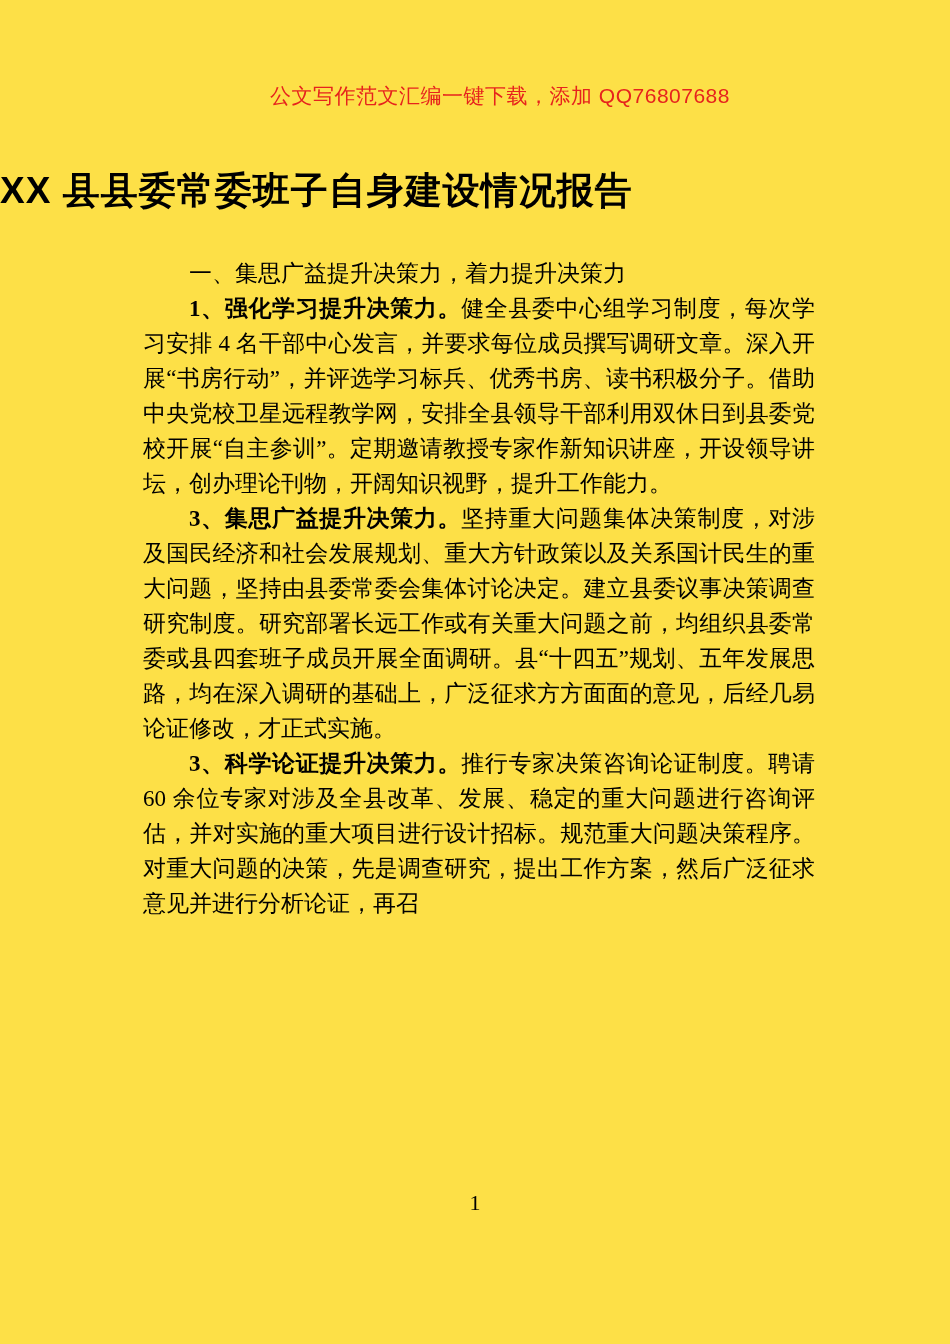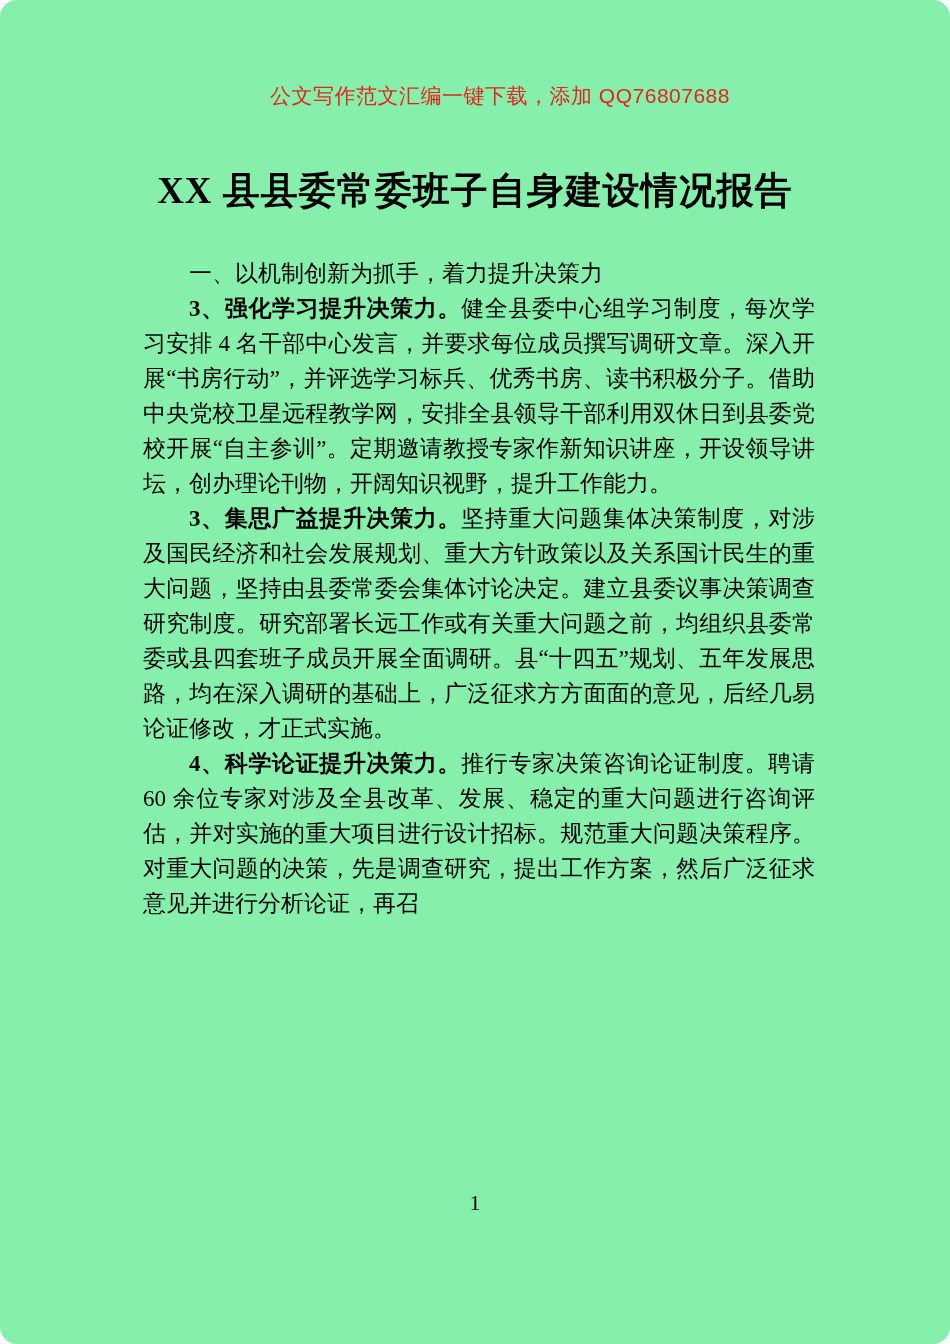--- a/index.html
+++ b/index.html
@@ -11,43 +11,42 @@
     width: 950px;
     height: 1344px;
     position: relative;
     font-family: "Liberation Serif", serif;
     color: #000000;
     overflow: hidden;
   }
   .page {
     position: absolute;
     inset: 0;
-    background: #86efac;
-    border-radius: 17px;
+    background: #fde047;
   }
   .notice {
     position: absolute;
     top: 84px;
     left: 50px;
     width: 900px;
     text-align: center;
     font-family: "Liberation Sans", sans-serif;
     font-size: 21px;
     line-height: 24px;
     color: #e6231d;
     letter-spacing: 0.5px;
     white-space: nowrap;
   }
   .title {
     position: absolute;
     top: 168px;
     left: 0;
     width: 950px;
-    text-align: center;
-    font-family: Liberation Serif, serif;
+    text-align: left;
+    font-family: Liberation Sans, sans-serif;
     font-size: 37px;
     line-height: 46px;
     font-weight: bold;
     letter-spacing: 1px;
     white-space: nowrap;
   }
   .doc {
     position: absolute;
     top: 256px;
     left: 143px;
@@ -79,20 +78,20 @@
 </style>
 </head>
 <body>
 
 <div class="page">
   <div class="notice" style="color: rgb(230, 35, 29);">公文写作范文汇编一键下载，添加 QQ76807688</div>
 
   <div class="title">XX 县县委常委班子自身建设情况报告</div>
 
   <div class="doc" id="doc">
-      <p class="heading"><span>一、以机制创新为抓手，着力提升决策力</span></p>
-      <p class="body"><span class="lead">3、强化学习提升决策力。</span><span>健全县委中心组学习制度，每次学习安排 4 名干部中心发言，并要求每位成员撰写调研文章。深入开展“书房行动”，并评选学习标兵、优秀书房、读书积极分子。借助中央党校卫星远程教学网，安排全县领导干部利用双休日到县委党校开展“自主参训”。定期邀请教授专家作新知识讲座，开设领导讲坛，创办理论刊物，开阔知识视野，提升工作能力。</span></p>
+      <p class="heading"><span>一、集思广益提升决策力，着力提升决策力</span></p>
+      <p class="body"><span class="lead">1、强化学习提升决策力。</span><span>健全县委中心组学习制度，每次学习安排 4 名干部中心发言，并要求每位成员撰写调研文章。深入开展“书房行动”，并评选学习标兵、优秀书房、读书积极分子。借助中央党校卫星远程教学网，安排全县领导干部利用双休日到县委党校开展“自主参训”。定期邀请教授专家作新知识讲座，开设领导讲坛，创办理论刊物，开阔知识视野，提升工作能力。</span></p>
       <p class="body"><span class="lead">3、集思广益提升决策力。</span><span>坚持重大问题集体决策制度，对涉及国民经济和社会发展规划、重大方针政策以及关系国计民生的重大问题，坚持由县委常委会集体讨论决定。建立县委议事决策调查研究制度。研究部署长远工作或有关重大问题之前，均组织县委常委或县四套班子成员开展全面调研。县“十四五”规划、五年发展思路，均在深入调研的基础上，广泛征求方方面面的意见，后经几易论证修改，才正式实施。</span></p>
-      <p class="body"><span class="lead">4、科学论证提升决策力。</span><span>推行专家决策咨询论证制度。聘请 60 余位专家对涉及全县改革、发展、稳定的重大问题进行咨询评估，并对实施的重大项目进行设计招标。规范重大问题决策程序。对重大问题的决策，先是调查研究，提出工作方案，然后广泛征求意见并进行分析论证，再召</span></p>
+      <p class="body"><span class="lead">3、科学论证提升决策力。</span><span>推行专家决策咨询论证制度。聘请 60 余位专家对涉及全县改革、发展、稳定的重大问题进行咨询评估，并对实施的重大项目进行设计招标。规范重大问题决策程序。对重大问题的决策，先是调查研究，提出工作方案，然后广泛征求意见并进行分析论证，再召</span></p>
     </div>
 
   <div class="pagenum">1</div>
 </div>
 
 </body></html>

